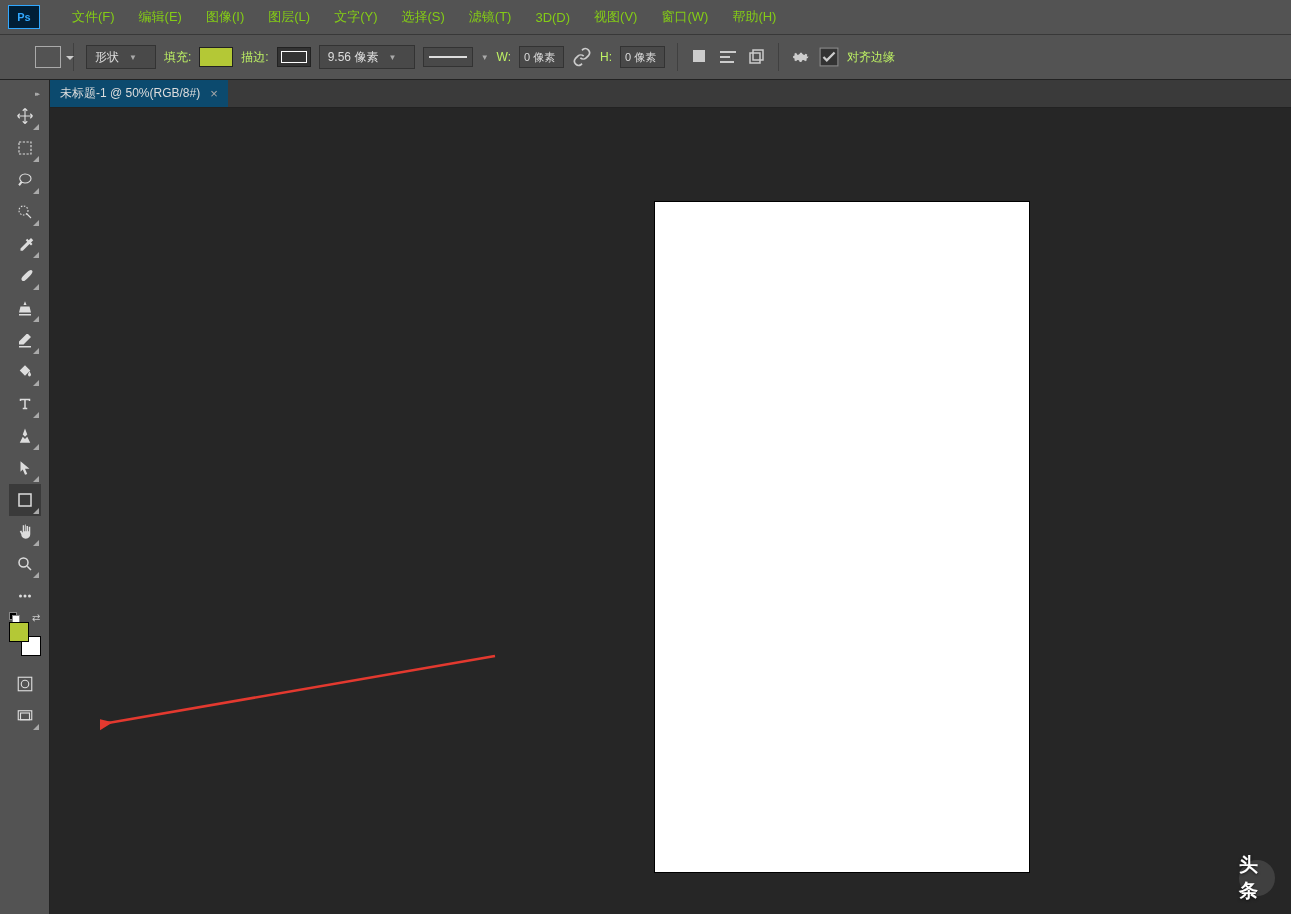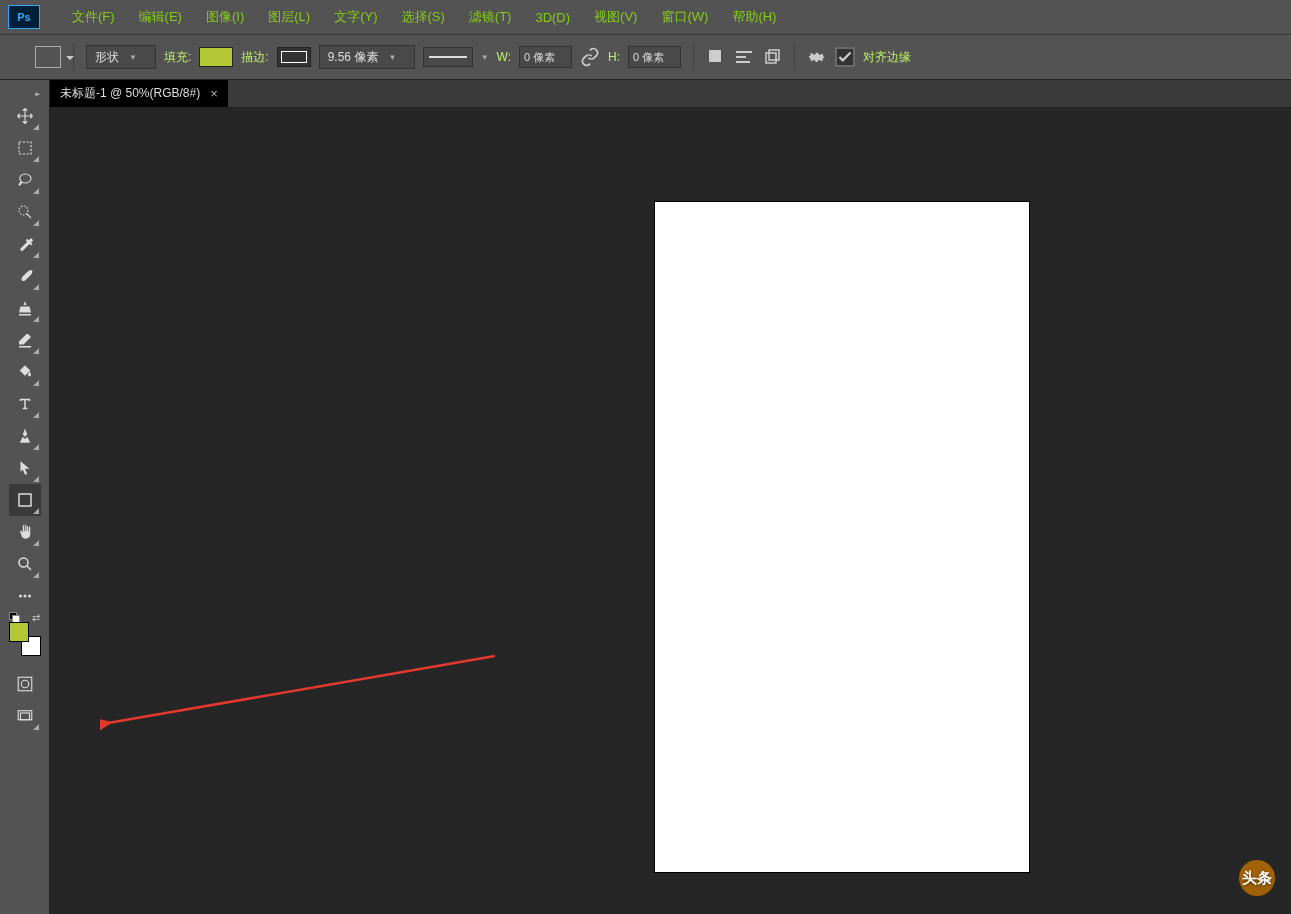--- a/index.html
+++ b/index.html
@@ -13,46 +13,46 @@
   .opt-sep { width:1px; height:28px; background:#404040; margin:0 4px; }
   .opt-dd { background:#494949; border:1px solid #333; height:24px; display:flex; align-items:center; padding:0 8px; color:#ddd; font-size:12px; position:relative; }
   .opt-dd .chev { margin-left:10px; font-size:8px; color:#aaa; }
   .opt-lbl { color:#bef264; font-size:12px; }
   .swatch { width:34px; height:20px; border:1px solid #222; }
   .fill-sw { background:#b4c836; }
   .stroke-sw { background:#333; display:flex; align-items:center; justify-content:center; }
   .stroke-sw::before { content:""; width:24px; height:10px; border:1px solid #fff; }
   .stroke-line { width:50px; height:20px; background:#494949; border:1px solid #333; display:flex; align-items:center; justify-content:center; }
   .stroke-line::before { content:""; width:38px; height:2px; background:#ddd; }
-  .dim-inp { width:53px; height:22px; background:#494949; border:1px solid #333; color:#ddd; font-size:11px; padding:0 4px; }
+  .dim-inp { width:45px; height:22px; background:#494949; border:1px solid #333; color:#ddd; font-size:11px; padding:0 4px; }
   .opt-ico { width:20px; height:20px; display:flex; align-items:center; justify-content:center; color:#ccc; font-size:14px; }
   .body-row { display:flex; height:calc(100% - 80px); }
   .toolbar { width:50px; background:#535353; border-right:1px solid #222; display:flex; flex-direction:column; align-items:center; padding-top:6px; position:relative; }
   .tb-exp { width:10px; height:14px; position:absolute; top:2px; right:4px; }
   .tb-exp::before { content:"▸▸"; font-size:7px; color:#aaa; letter-spacing:-2px; }
   .tool { width:32px; height:32px; display:flex; align-items:center; justify-content:center; margin:0 auto; position:relative; }
   .tool.active { background:#3a3a3a; }
   .tool .tri { position:absolute; bottom:2px; right:2px; width:0; height:0; border:3px solid transparent; border-right-color:#aaa; border-bottom-color:#aaa; }
   .tool svg { width:18px; height:18px; }
   .color-stack { width:32px; height:34px; position:relative; margin-top:4px; }
   .color-fg { width:20px; height:20px; background:#b4c836; border:1px solid #000; position:absolute; top:0; left:0; z-index:2; }
   .color-bg { width:20px; height:20px; background:#fff; border:1px solid #000; position:absolute; bottom:0; right:0; }
   .swap-arr { position:absolute; top:-10px; right:0; font-size:10px; color:#ccc; }
   .mini-sw { position:absolute; top:-10px; left:0; width:10px; height:10px; }
   .mini-sw::before { content:""; position:absolute; width:6px; height:6px; background:#000; border:1px solid #888; }
   .mini-sw::after { content:""; position:absolute; width:6px; height:6px; background:#fff; border:1px solid #888; top:3px; left:3px; }
   .main { flex:1; background:#535353; display:flex; flex-direction:column; }
   .tabbar { height:28px; background:#3a3a3a; display:flex; align-items:stretch; border-bottom:1px solid #222; }
-  .doc-tab { background:#000000; display:flex; align-items:center; padding:0 10px; color:#ddd; font-size:12px; gap:10px; }
+  .doc-tab { background:#0c4a6e; display:flex; align-items:center; padding:0 10px; color:#ddd; font-size:12px; gap:10px; }
   .doc-tab .x { color:#aaa; font-size:13px; cursor:pointer; }
   .canvas-area { flex:1; background:#262626; position:relative; overflow:hidden; }
   .canvas { position:absolute; left:605px; top:94px; width:374px; height:670px; background:#fff; box-shadow:0 0 0 1px #000; }
   .arrow-svg { position:absolute; left:50px; top:540px; }
   .watermark { position:absolute; right:16px; bottom:18px; display:flex; align-items:center; gap:8px; color:#e8e8e8; font-size:28px; font-weight:600; text-shadow:0 1px 3px rgba(0,0,0,.6); }
-  .wm-ico { width:36px; height:36px; border-radius:50%; background:#a16207; color:#fff; display:flex; align-items:center; justify-content:center; font-size:15px; font-weight:bold; }
+  .wm-ico { width:36px; height:36px; border-radius:50%; background:#404040; color:#fff; display:flex; align-items:center; justify-content:center; font-size:19px; font-weight:bold; }
 </style>
 </head>
 <body>
 
 <div class="menubar">
   <div class="ps-logo">Ps</div>
   <div class="menu-item">文件(F)</div>
   <div class="menu-item">编辑(E)</div>
   <div class="menu-item">图像(I)</div>
   <div class="menu-item">图层(L)</div>

